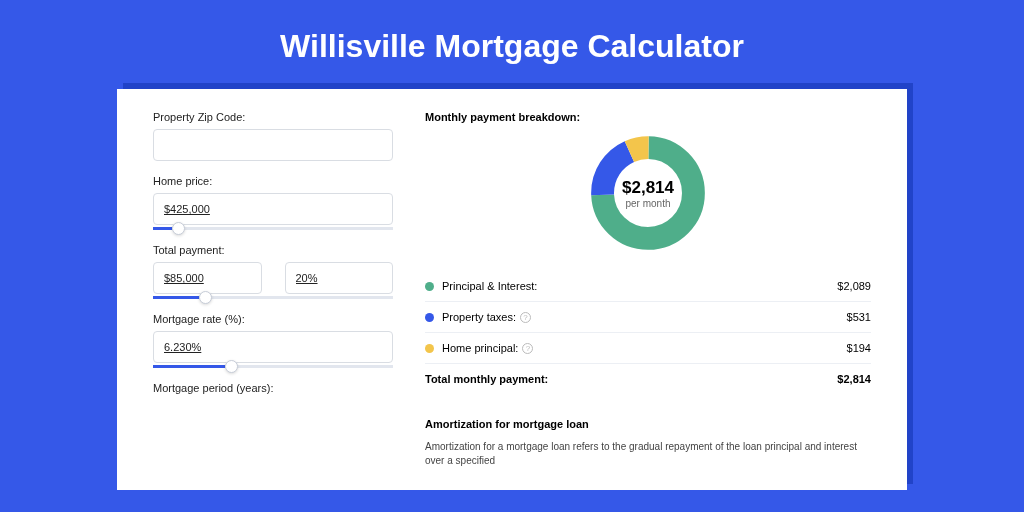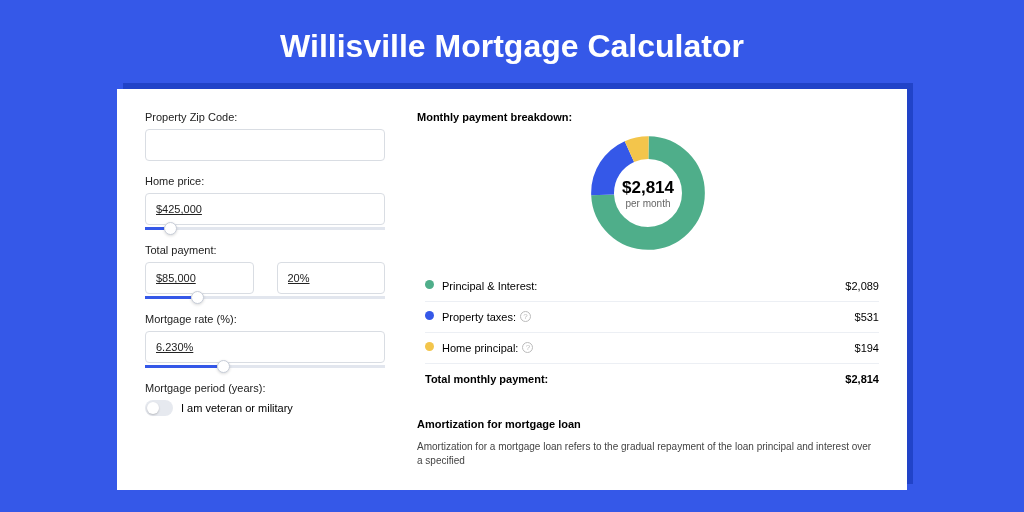--- a/index.html
+++ b/index.html
@@ -15,21 +15,21 @@
   color: #fff;
   font-size: 32px;
   font-weight: 700;
   padding: 28px 0 24px;
 }
 .card {
   background: #fff;
   width: 790px;
   margin: 0 auto;
   display: flex;
-  padding: 22px 28px;
+  padding: 22px 36px;
   gap: 32px;
   box-shadow: 6px -6px 0 0 #2143c8;
 }
 .left { width: 240px; }
 .right { flex: 1; }
 .field-label {
   font-size: 11px;
   color: #222;
   margin-bottom: 6px;
   display: block;
@@ -109,25 +109,24 @@
 }
 .donut { width: 120px; height: 120px; }
 .donut-center {
   position: absolute; top: 50%; left: 50%;
   transform: translate(-50%, -50%);
   text-align: center;
 }
 .donut-center .big { font-size: 17px; font-weight: 700; }
 .donut-center .sm { font-size: 10px; color: #666; }
 .line-item {
-  display: flex; align-items: flex-start;
+  display: flex; align-items: center;
   padding: 9px 0;
   border-bottom: 1px solid #eceff4;
   font-size: 11px;
-  margin-left: 8px;
 }
 .line-item.total { font-weight: 700; border-bottom: none; }
 .dot { width: 9px; height: 9px; border-radius: 50%; margin-right: 8px; }
 .dot.green { background: #4fae8a; }
 .dot.blue { background: #3558e8; }
 .dot.yellow { background: #f3c54b; }
 .line-item .amt { margin-left: auto; }
 .help-icon {
   width: 11px; height: 11px; border-radius: 50%;
   border: 1px solid #bbb; color: #bbb;
@@ -168,24 +167,20 @@
 
     <label class="field-label">Mortgage rate (%):</label>
     <input class="field-input" value="6.230%" style="">
     <div class="slider-track">
       <div class="slider-fill" style="width:30%"></div>
       <div class="slider-thumb" style="left:30%"></div>
     </div>
 
     <label class="field-label">Mortgage period (years):</label>
 
-    <div class="toggle-row">
-      <div class="toggle"></div>
-      <span style="font-size:11px;">I am veteran or military</span>
-    </div>
   </div>
 
   <div class="right">
     <div class="breakdown-title">Monthly payment breakdown:</div>
 
     <div class="donut-wrap">
       <svg class="donut" viewBox="0 0 42 42">
         <circle cx="21" cy="21" r="15.9" fill="none" stroke="#4fae8a" stroke-width="8" stroke-dasharray="74.2 25.8" stroke-dashoffset="25"></circle>
         <circle cx="21" cy="21" r="15.9" fill="none" stroke="#3558e8" stroke-width="8" stroke-dasharray="18.9 81.1" stroke-dashoffset="50.8"></circle>
         <circle cx="21" cy="21" r="15.9" fill="none" stroke="#f3c54b" stroke-width="8" stroke-dasharray="6.9 93.1" stroke-dashoffset="31.9"></circle>

